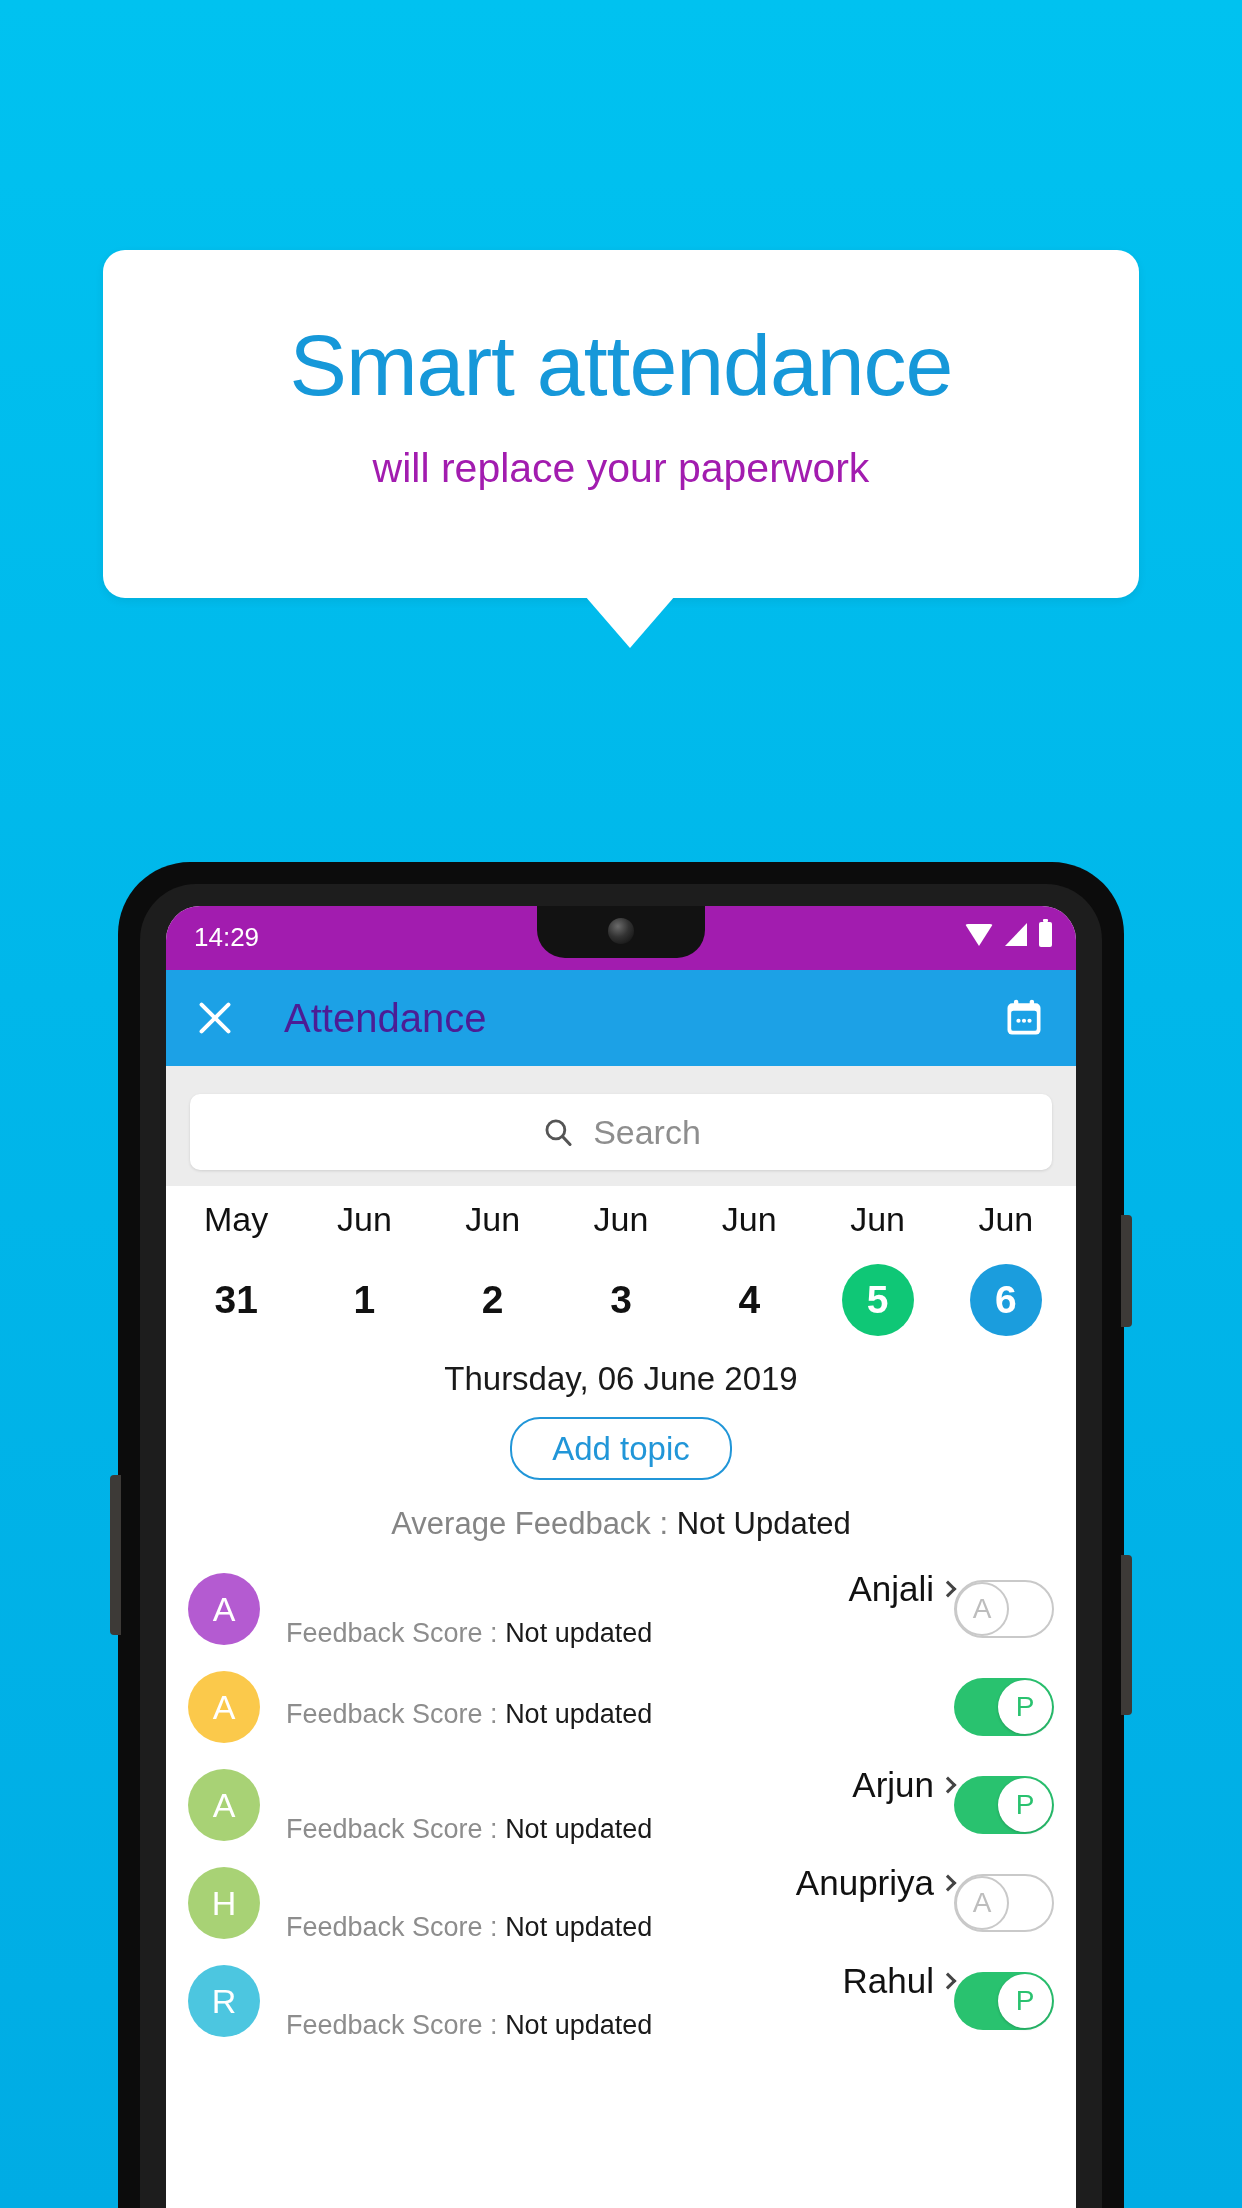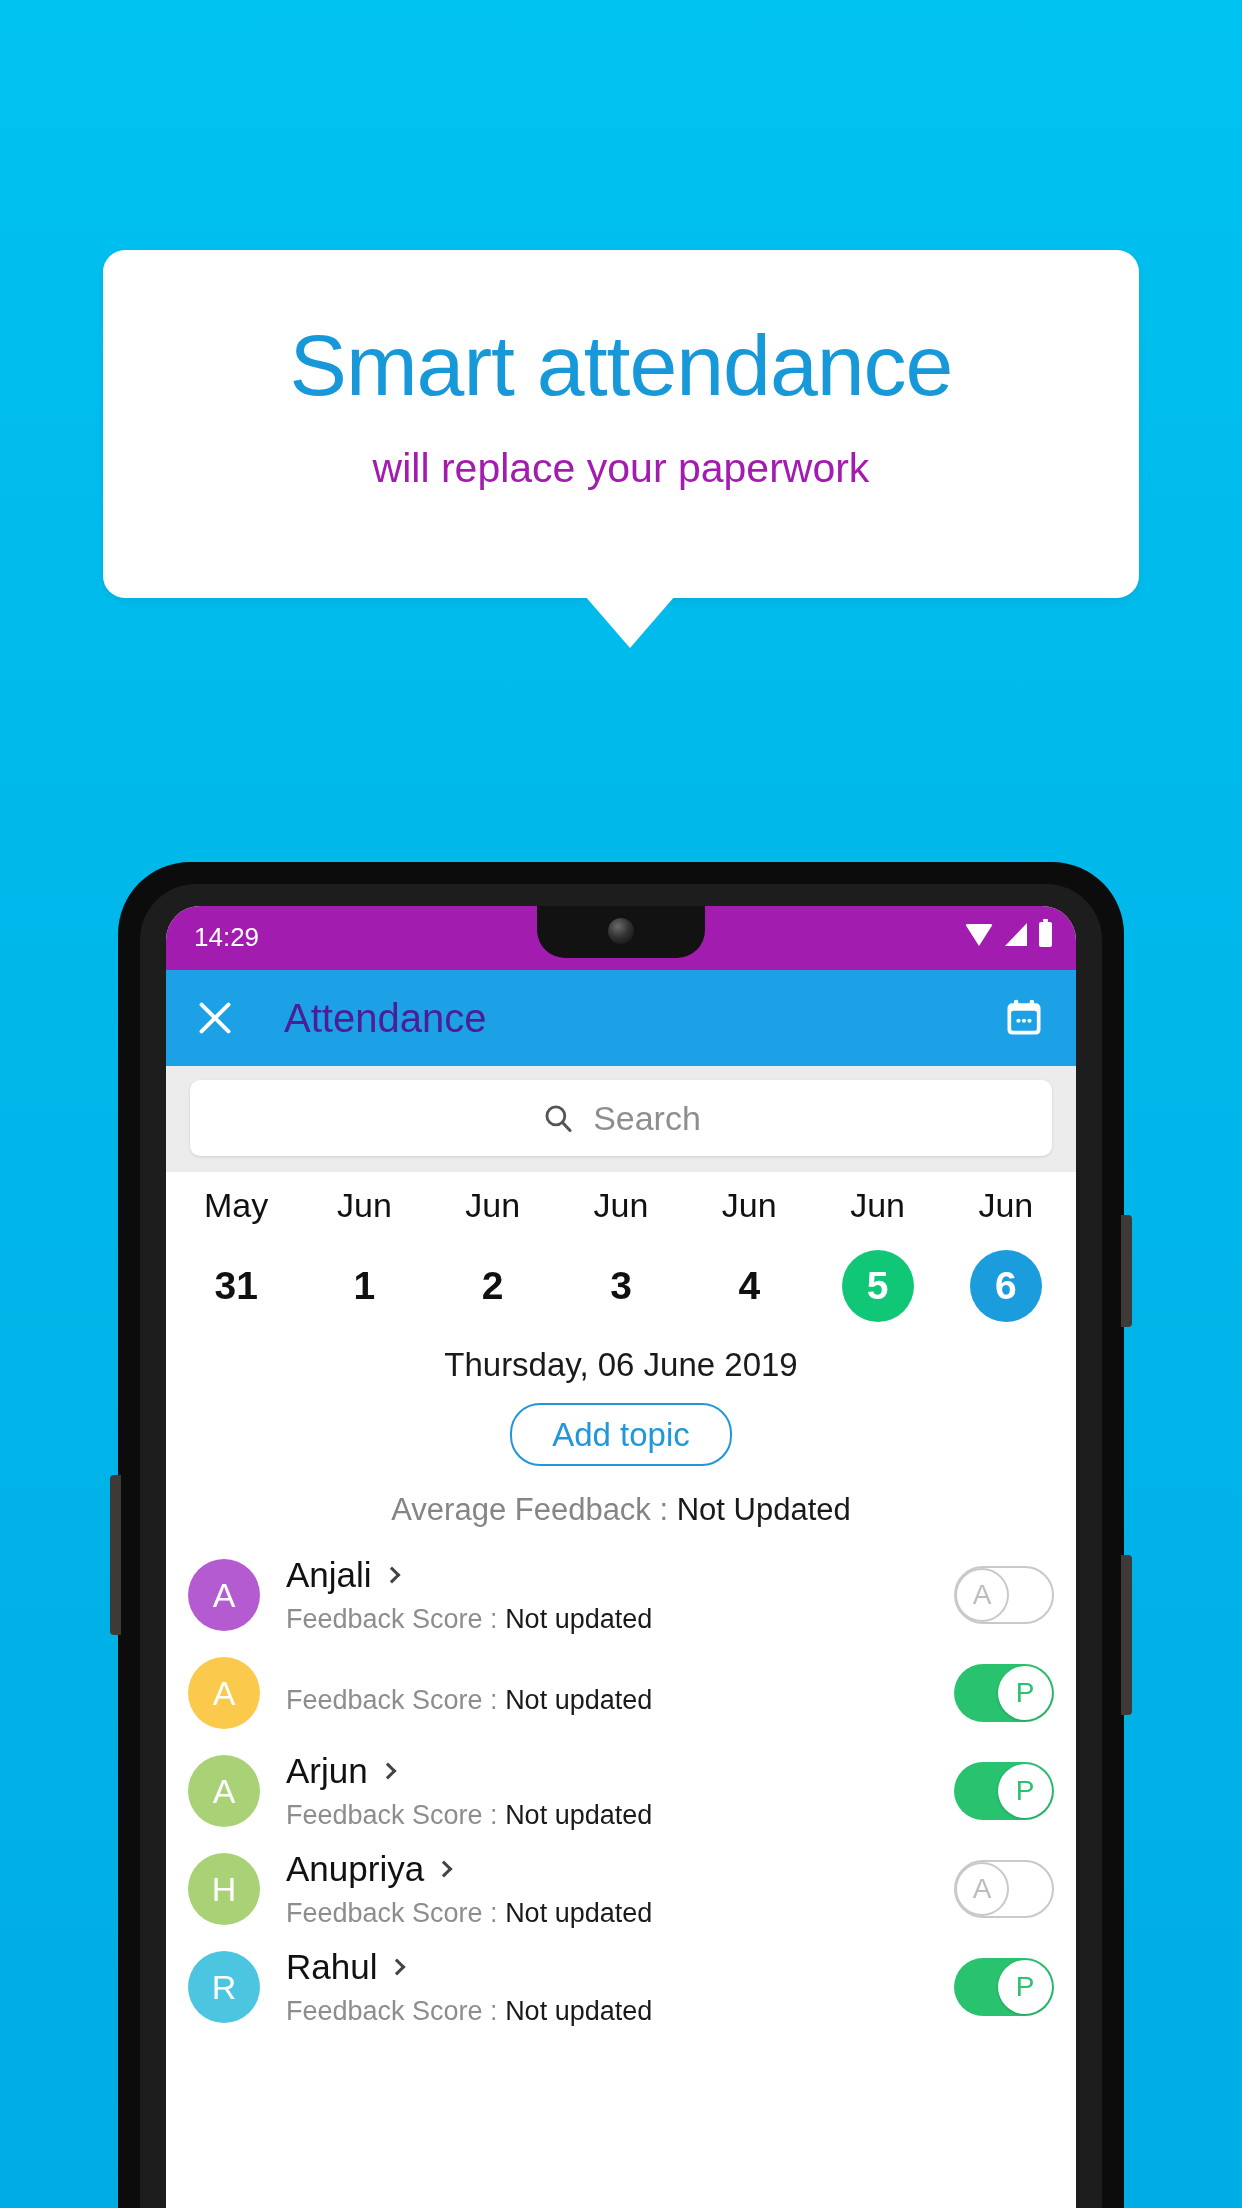--- a/index.html
+++ b/index.html
@@ -229,21 +229,21 @@
     position: absolute;
     right: 30px;
     top: 26px;
     width: 44px;
     height: 44px;
   }
 
   
   .searchwrap {
     background: #ececec;
-    padding: 14px 24px 16px 24px;
+    padding: 28px 24px 16px 24px;
   }
   .searchbox {
     height: 76px;
     background: #ffffff;
     border-radius: 10px;
     display: flex;
     align-items: center;
     justify-content: center;
     gap: 18px;
     box-shadow: 0 1px 3px rgba(0,0,0,0.12);
@@ -344,21 +344,22 @@
     flex: 1 1 auto;
     margin-left: 26px;
     min-width: 0;
   }
   .rowname {
     font-size: 35px;
     color: #111111;
     line-height: 1;
     display: flex;
     align-items: center;
-    gap: 14px;
+    gap: 8px;
+    justify-content: flex-end;
   }
   .chev {
     display: inline-block;
     width: 12px;
     height: 12px;
     border-right: 3px solid #444;
     border-top: 3px solid #444;
     transform: rotate(45deg);
     margin-top: 1px;
   }

